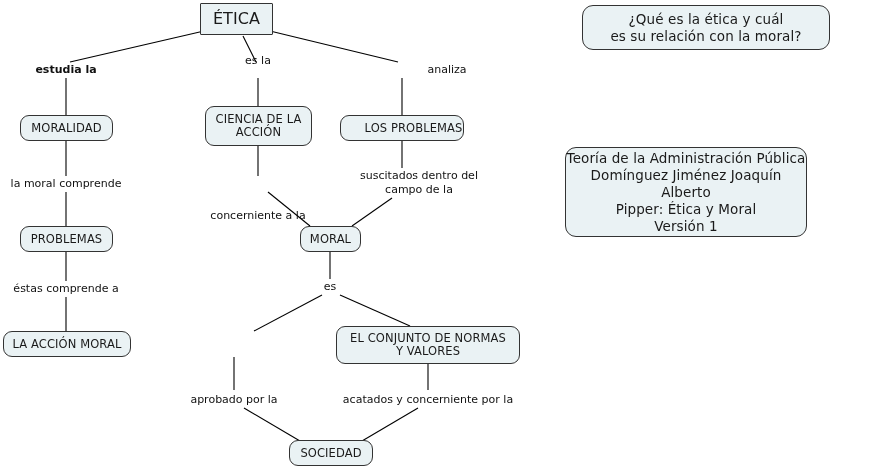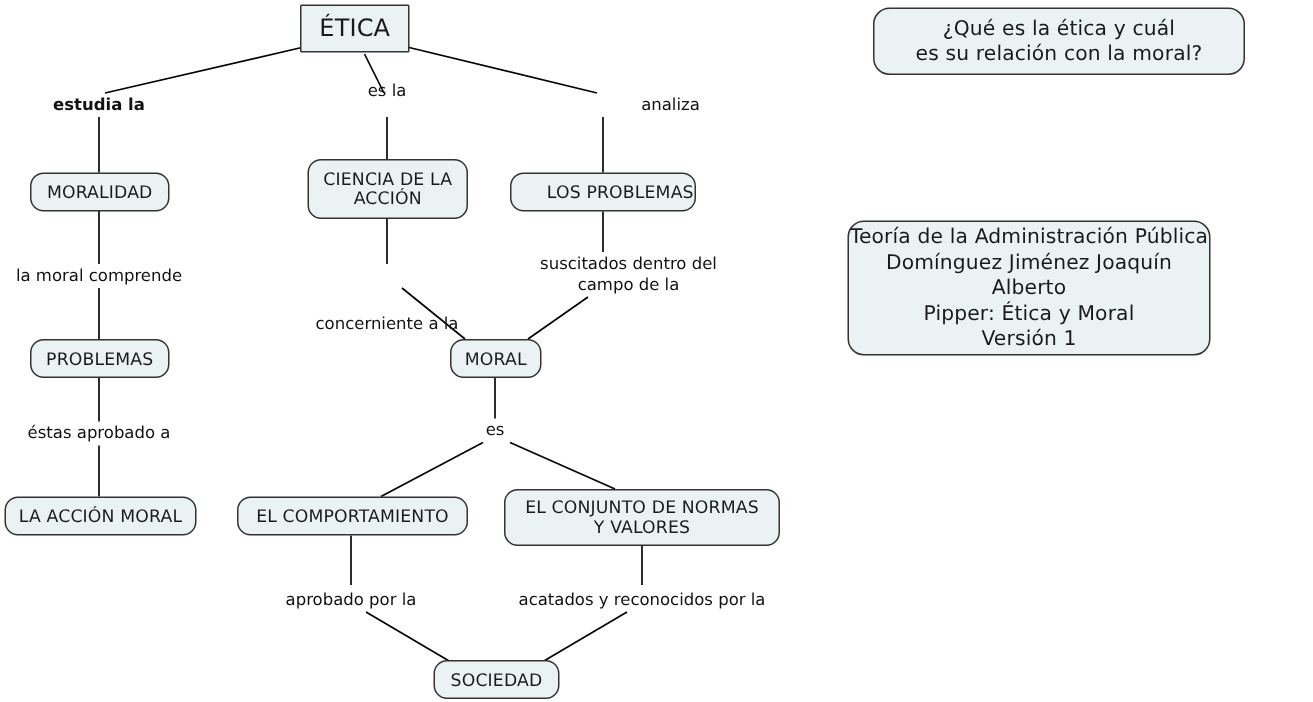--- a/index.html
+++ b/index.html
@@ -115,47 +115,46 @@
 ACCIÓN</div>
 
   <div class="node" style="left:340px; top:115px; width:124px; height:26px;padding-left:23px;">LOS PROBLEMAS</div>
 
   <div class="node" style="left:20px; top:226px; width:93px; height:26px;">PROBLEMAS</div>
 
   <div class="node" style="left:300px; top:226px; width:61px; height:26px;">MORAL</div>
 
   <div class="node" style="left:3px; top:331px; width:128px; height:26px;">LA ACCIÓN MORAL</div>
 
-  <div class="node" style="left:158px; top:331px; width:154px; height:26px;">EL COMPORTAMIENTO</div>
 
   <div class="node" style="left:336px; top:326px; width:184px; height:38px;">EL CONJUNTO DE NORMAS
 Y VALORES</div>
 
   <div class="node" style="left:289px; top:440px; width:84px; height:26px;">SOCIEDAD</div>
 
   <div class="link-label" style="left:66px; top:63px;font-weight:bold;">estudia la</div>
 
   <div class="link-label" style="left:258px; top:54px;">es la</div>
 
   <div class="link-label" style="left:402px; top:63px;margin-left:45px;">analiza</div>
 
   <div class="link-label" style="left:66px; top:177px;">la moral comprende</div>
 
   <div class="link-label" style="left:258px; top:177px;margin-top:32px;">concerniente a la</div>
 
   <div class="link-label" style="left:419px; top:169px;">suscitados dentro del
 campo de la</div>
 
-  <div class="link-label" style="left:66px; top:282px;">éstas aprobado a</div>
+  <div class="link-label" style="left:66px; top:282px;">éstas comprende a</div>
 
   <div class="link-label" style="left:330px; top:280px;">es</div>
 
   <div class="link-label" style="left:234px; top:393px;">aprobado por la</div>
 
-  <div class="link-label" style="left:428px; top:393px;">acatados y reconocidos por la</div>
+  <div class="link-label" style="left:428px; top:393px;">acatados y concerniente por la</div>
 
   <div class="node info" style="left:582px; top:5px; width:248px; height:45px;">¿Qué es la ética y cuál
 es su relación con la moral?</div>
 
   <div class="node info" style="left:565px; top:147px; width:242px; height:90px;">Teoría de la Administración Pública
 Domínguez Jiménez Joaquín Alberto
 Pipper: Ética y Moral
 Versión 1</div>
 
 </div>

